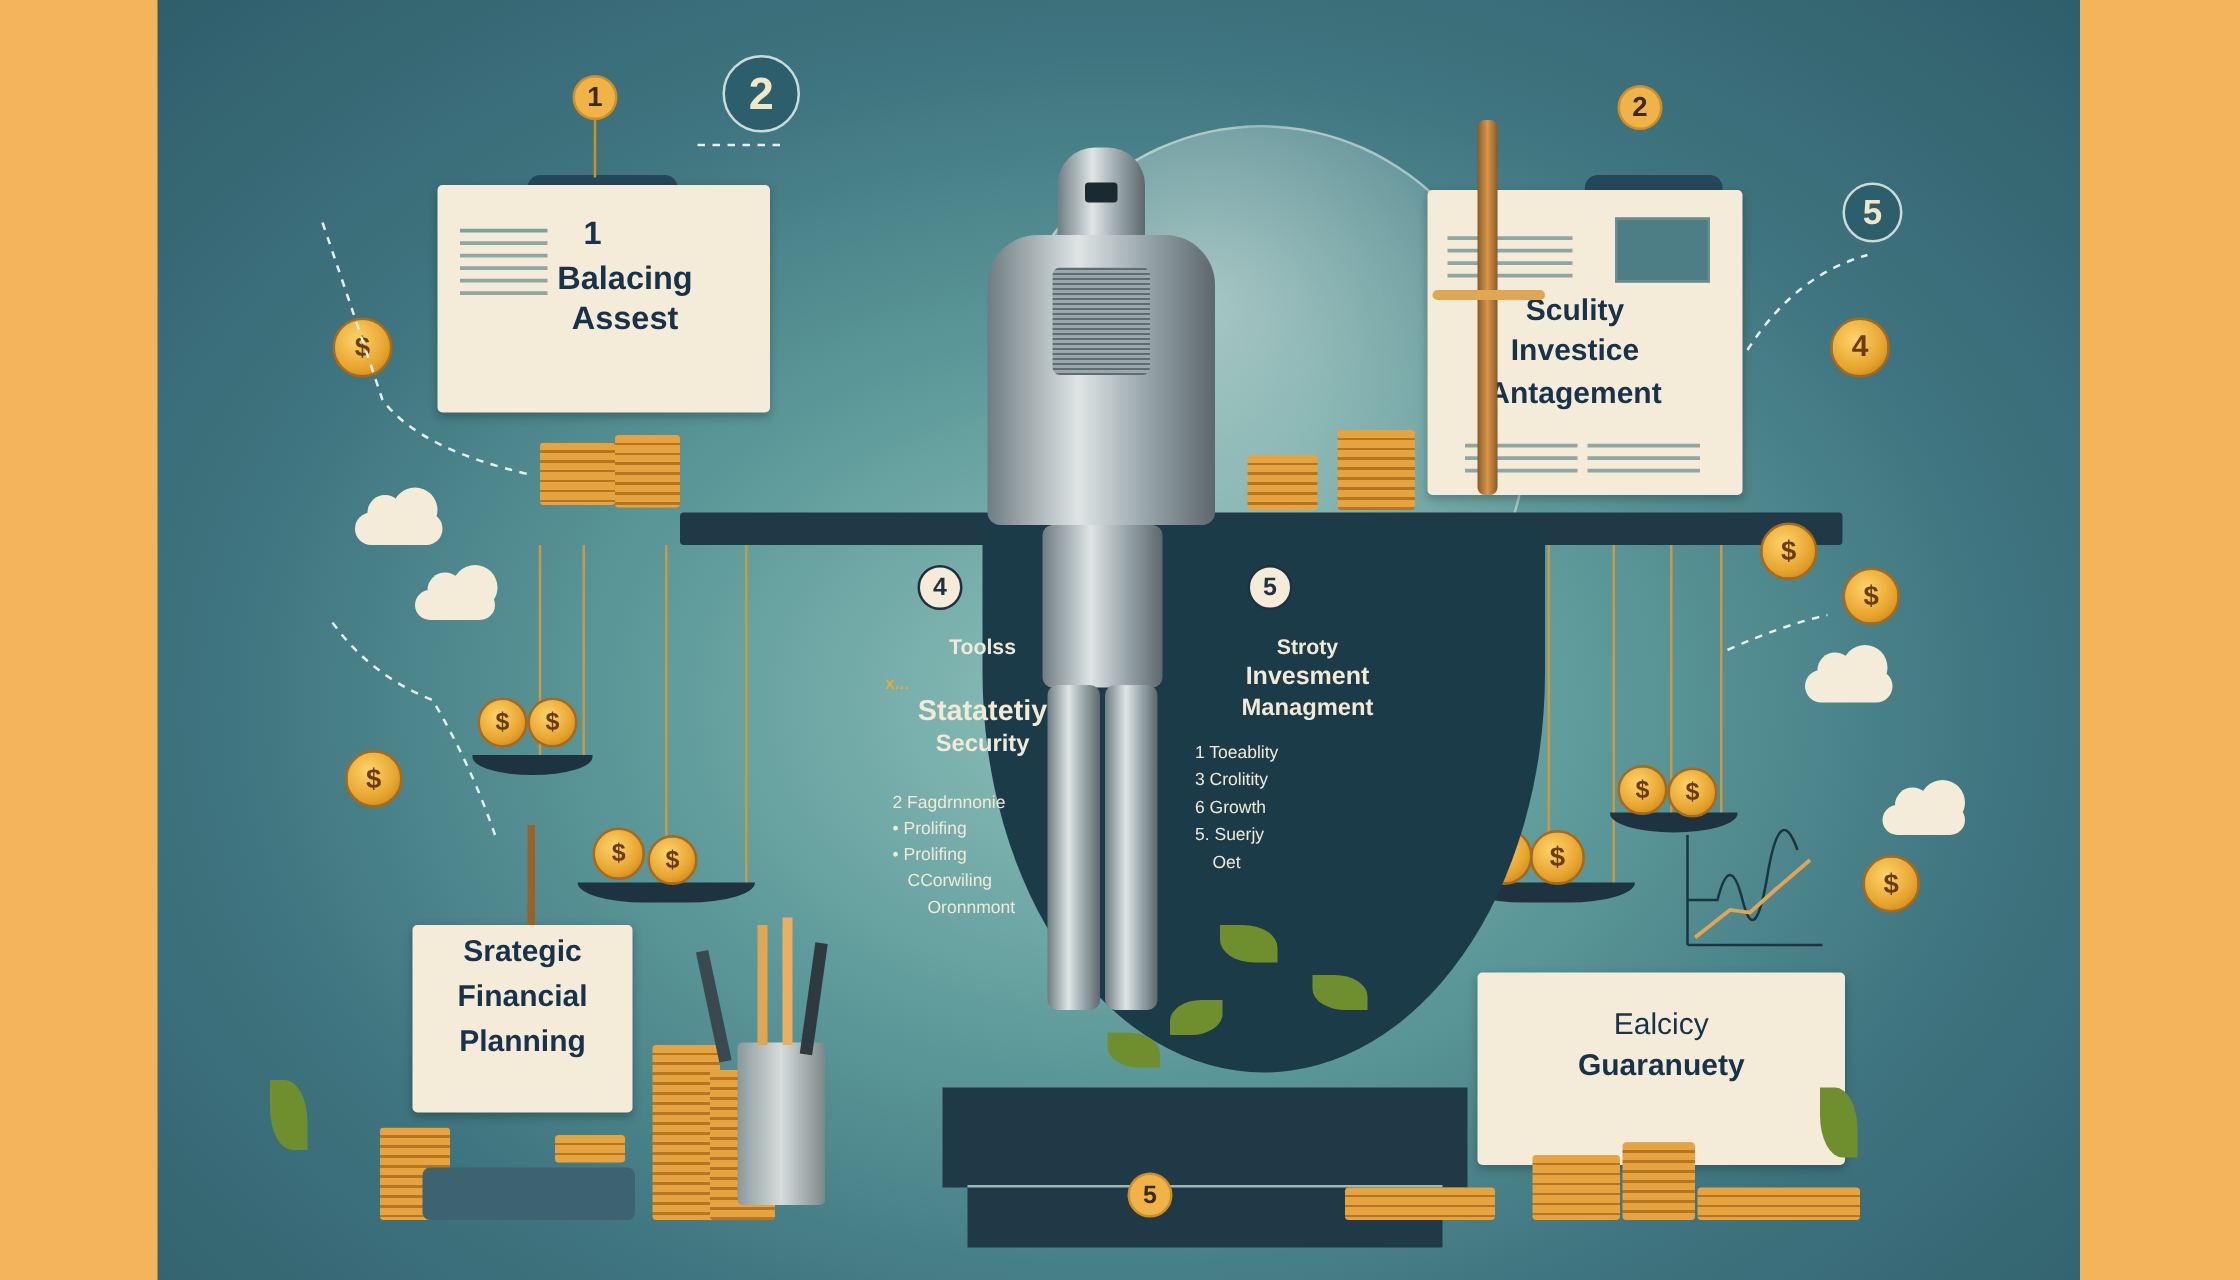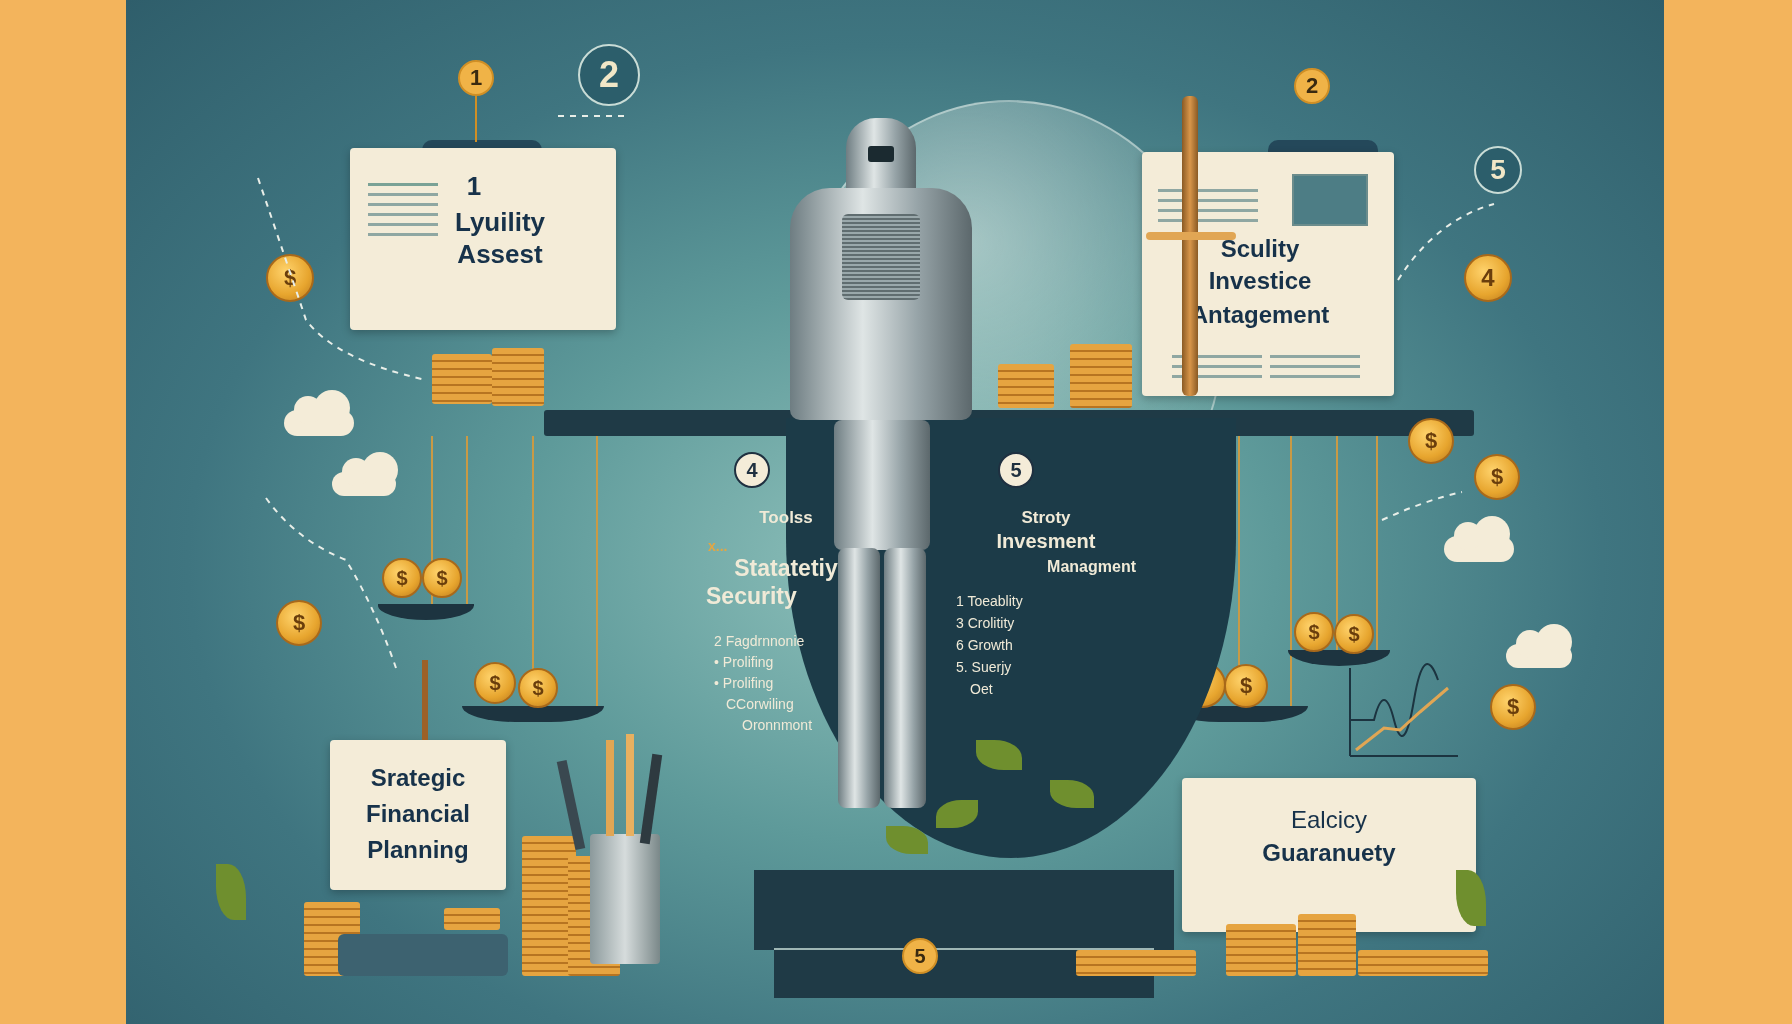--- a/index.html
+++ b/index.html
@@ -54,21 +54,21 @@
   <div class="card" style="left:224px;top:148px;width:266px;height:182px">
     <div class="lines abs" style="left:18px;top:28px;width:70px">
         <span style="background:#7aa296"></span>
         <span></span>
         <span></span>
         <span></span>
         <span></span>
         <span></span>
       </div>
     <div class="t abs" style="left:104px;top:22px;width:40px">1</div>
-    <div class="t abs" style="left:60px;top:58px;width:180px">Lyuility</div>
+    <div class="t abs" style="left:60px;top:58px;width:180px">Balacing</div>
     <div class="t abs" style="left:60px;top:90px;width:180px">Assest</div>
   </div>
   <div class="badge gold" style="left:332px;top:60px;width:36px;height:36px;font-size:22px">1</div>
   <div class="abs" style="left:349px;top:96px;width:2px;height:46px;background:#d08f25"></div>
   <div class="badge teal" style="left:452px;top:44px;width:62px;height:62px;font-size:36px">2</div>
 
   <div class="clip" style="left:1142px;top:140px;width:110px;height:22px"></div>
   <div class="card" style="left:1016px;top:152px;width:252px;height:244px">
     <div class="lines abs" style="left:16px;top:30px;width:100px">
         <span></span>
@@ -122,34 +122,34 @@
   <div class="coin" style="left:1208px;top:614px;width:40px;height:40px;font-size:20px">$</div>
 
   <div class="shield"></div>
   <div class="badge white" style="left:608px;top:452px;width:36px;height:36px;font-size:20px">4</div>
   <div class="badge white" style="left:872px;top:452px;width:36px;height:36px;font-size:20px">5</div>
 
   <div class="abs shield-text" style="left:540px;top:508px;width:200px">
     <div style="text-align:center;font-size:17px;margin-left:40px">Toolss</div>
     <div style="color:#e3a643;font-size:14px;margin:10px 0 0 42px">x...</div>
     <div style="font-size:23px;line-height:28px;text-align:center;margin-left:40px">Statatetiy</div>
-    <div style="font-size:23px;line-height:28px;margin-left:40px">Security</div>
+    <div style="font-size:19px;line-height:28px;text-align:center;margin-left:40px">Security</div>
     <div style="font-weight:normal;font-size:14px;line-height:21px;margin-left:48px;margin-top:21px">
       <div>2 Fagdrnnonie</div>
       <div>• Prolifing</div>
       <div>• Prolifing</div>
       <div style="margin-left:12px">CCorwiling</div>
       <div style="margin-left:28px">Oronnmont</div>
     </div>
   </div>
 
   <div class="abs shield-text" style="left:830px;top:508px;width:180px">
     <div style="text-align:center;font-size:17px">Stroty</div>
     <div style="font-size:20px;line-height:26px;text-align:center">Invesment</div>
-    <div style="font-size:16px;line-height:26px;text-align:right">Managment</div>
+    <div style="font-size:19px;line-height:26px;text-align:center">Managment</div>
     <div style="font-weight:normal;font-size:14px;line-height:22px;margin-top:10px">
       <div>1 Toeablity</div>
       <div>3 Crolitity</div>
       <div>6 Growth</div>
       <div>5. Suerjy</div>
       <div style="margin-left:14px">Oet</div>
     </div>
   </div>
 
   <div class="knight" style="left:720px;top:118px;width:70px;height:84px;border-radius:30px 30px 10px 10px"></div>
@@ -158,21 +158,21 @@
   <div class="abs" style="left:716px;top:214px;width:78px;height:86px;background:repeating-linear-gradient(0deg,#606d70 0 2px,#9aa8ab 2px 4px);border-radius:6px"></div>
   <div class="knight" style="left:708px;top:420px;width:96px;height:130px"></div>
   <div class="knight" style="left:712px;top:548px;width:42px;height:260px"></div>
   <div class="knight" style="left:758px;top:548px;width:42px;height:260px"></div>
 
   <div class="stack" style="left:306px;top:354px;width:60px;height:50px"></div>
   <div class="stack" style="left:366px;top:348px;width:52px;height:58px"></div>
   <div class="stack" style="left:872px;top:364px;width:56px;height:44px"></div>
   <div class="stack" style="left:944px;top:344px;width:62px;height:64px"></div>
 
-  <div class="card" style="left:204px;top:740px;width:176px;height:150px;padding-top:20px">
+  <div class="card" style="left:204px;top:740px;width:176px;height:150px;padding-top:4px">
     <div class="t" style="font-size:24px;line-height:36px">Srategic</div>
     <div class="t" style="font-size:24px;line-height:36px">Financial</div>
     <div class="t" style="font-size:24px;line-height:36px">Planning</div>
   </div>
   <div class="abs" style="left:296px;top:660px;width:6px;height:80px;background:#9c6128"></div>
 
   <div class="card" style="left:1056px;top:778px;width:294px;height:154px;padding-top:26px">
     <div class="t light" style="font-size:24px;line-height:32px">Ealcicy</div>
     <div class="t" style="font-size:24px;line-height:34px">Guaranuety</div>
   </div>

